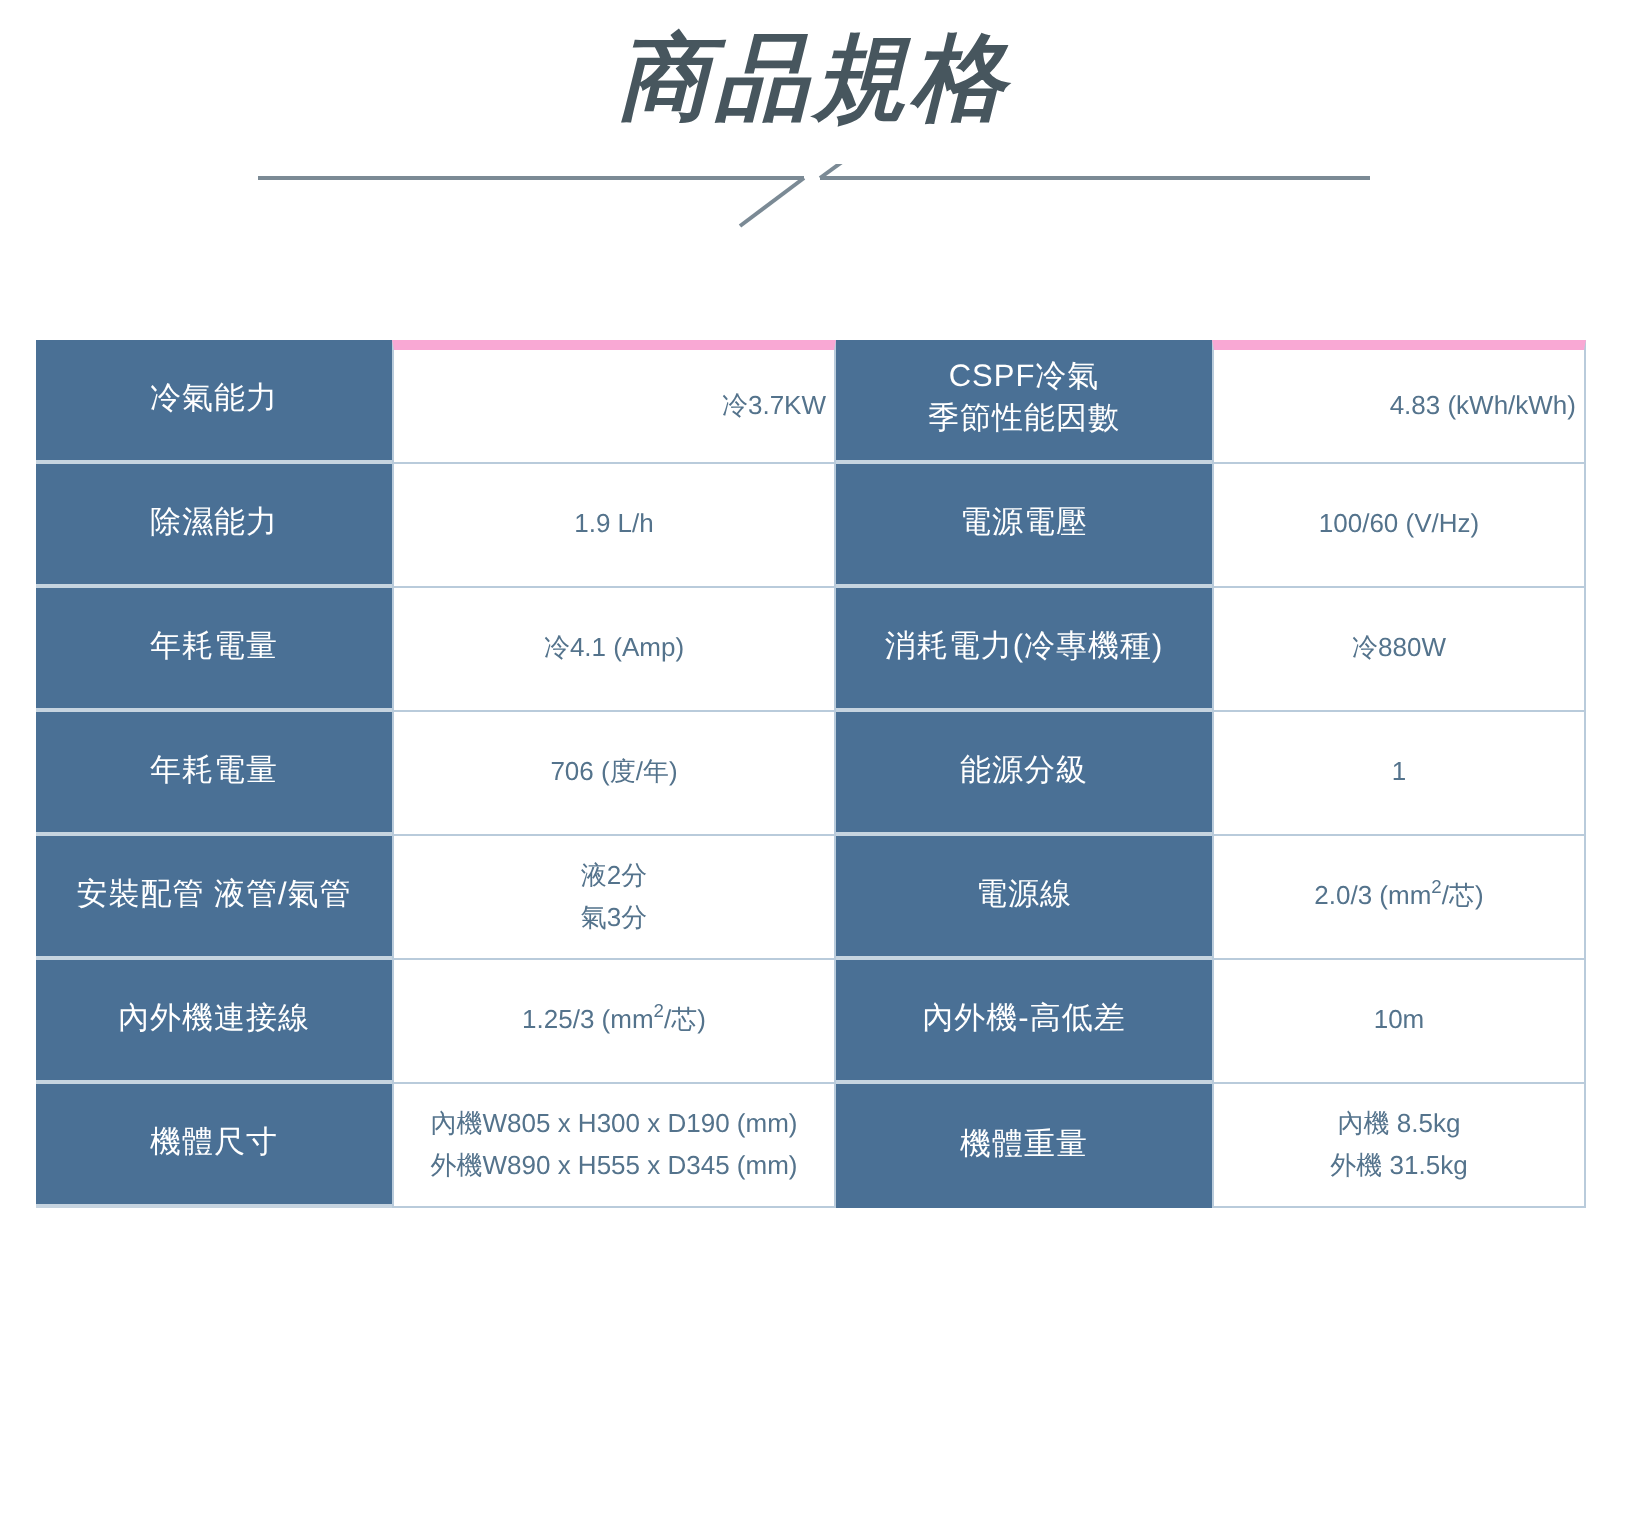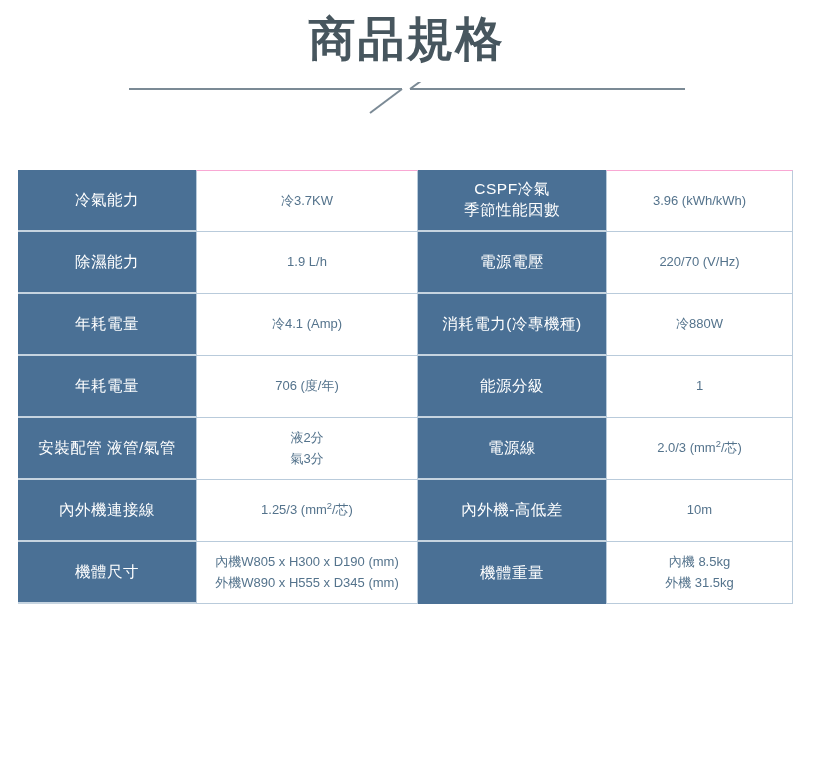--- a/index.html
+++ b/index.html
@@ -23,20 +23,21 @@
     text-align: center;
   }
   .page-title {
     font-size: 47px;
     font-weight: bold;
     color: #47565e;
     letter-spacing: 2px;
     line-height: 1.15;
     margin: 0;
     font-family: "Liberation Sans", "DejaVu Sans", sans-serif;
+    font-style: italic;
   }
 
   
   .divider-wrap {
     width: 100%;
     height: 40px;
     margin-top: 16px;
     position: relative;
   }
   .divider-svg {
@@ -83,21 +84,22 @@
   }
   td.value {
     background: #ffffff;
     color: #54738c;
     font-size: 13px;
     border: 1px solid #b9cbdb;
     border-top: none;
     line-height: 1.55;
   }
   td.value.first-row {
-    border-top: 1px solid #f9a8d4;
+    border-top: 5px solid #f9a8d4;
+    text-align: right;
   }
   td.empty {
     background: #ffffff;
     border: none;
   }
   .val-line {
     display: block;
   }
   sup {
     font-size: 0.72em;
@@ -130,31 +132,31 @@
         <col class="c4">
     </colgroup>
     <tbody id="spec-body">
         <tr>
           <td class="label">冷氣能力</td>
           <td class="value first-row">
             <span class="val-line">冷3.7KW</span>
           </td>
           <td class="label">CSPF冷氣<br>季節性能因數</td>
           <td class="value first-row">
-            <span class="val-line">3.96 (kWh/kWh)</span>
+            <span class="val-line">4.83 (kWh/kWh)</span>
           </td>
         </tr>
         <tr>
           <td class="label">除濕能力</td>
           <td class="value">
             <span class="val-line">1.9 L/h</span>
           </td>
           <td class="label">電源電壓</td>
           <td class="value">
-            <span class="val-line">220/70 (V/Hz)</span>
+            <span class="val-line">100/60 (V/Hz)</span>
           </td>
         </tr>
         <tr>
           <td class="label">年耗電量</td>
           <td class="value">
             <span class="val-line">冷4.1 (Amp)</span>
           </td>
           <td class="label">消耗電力(冷專機種)</td>
           <td class="value">
             <span class="val-line">冷880W</span>

